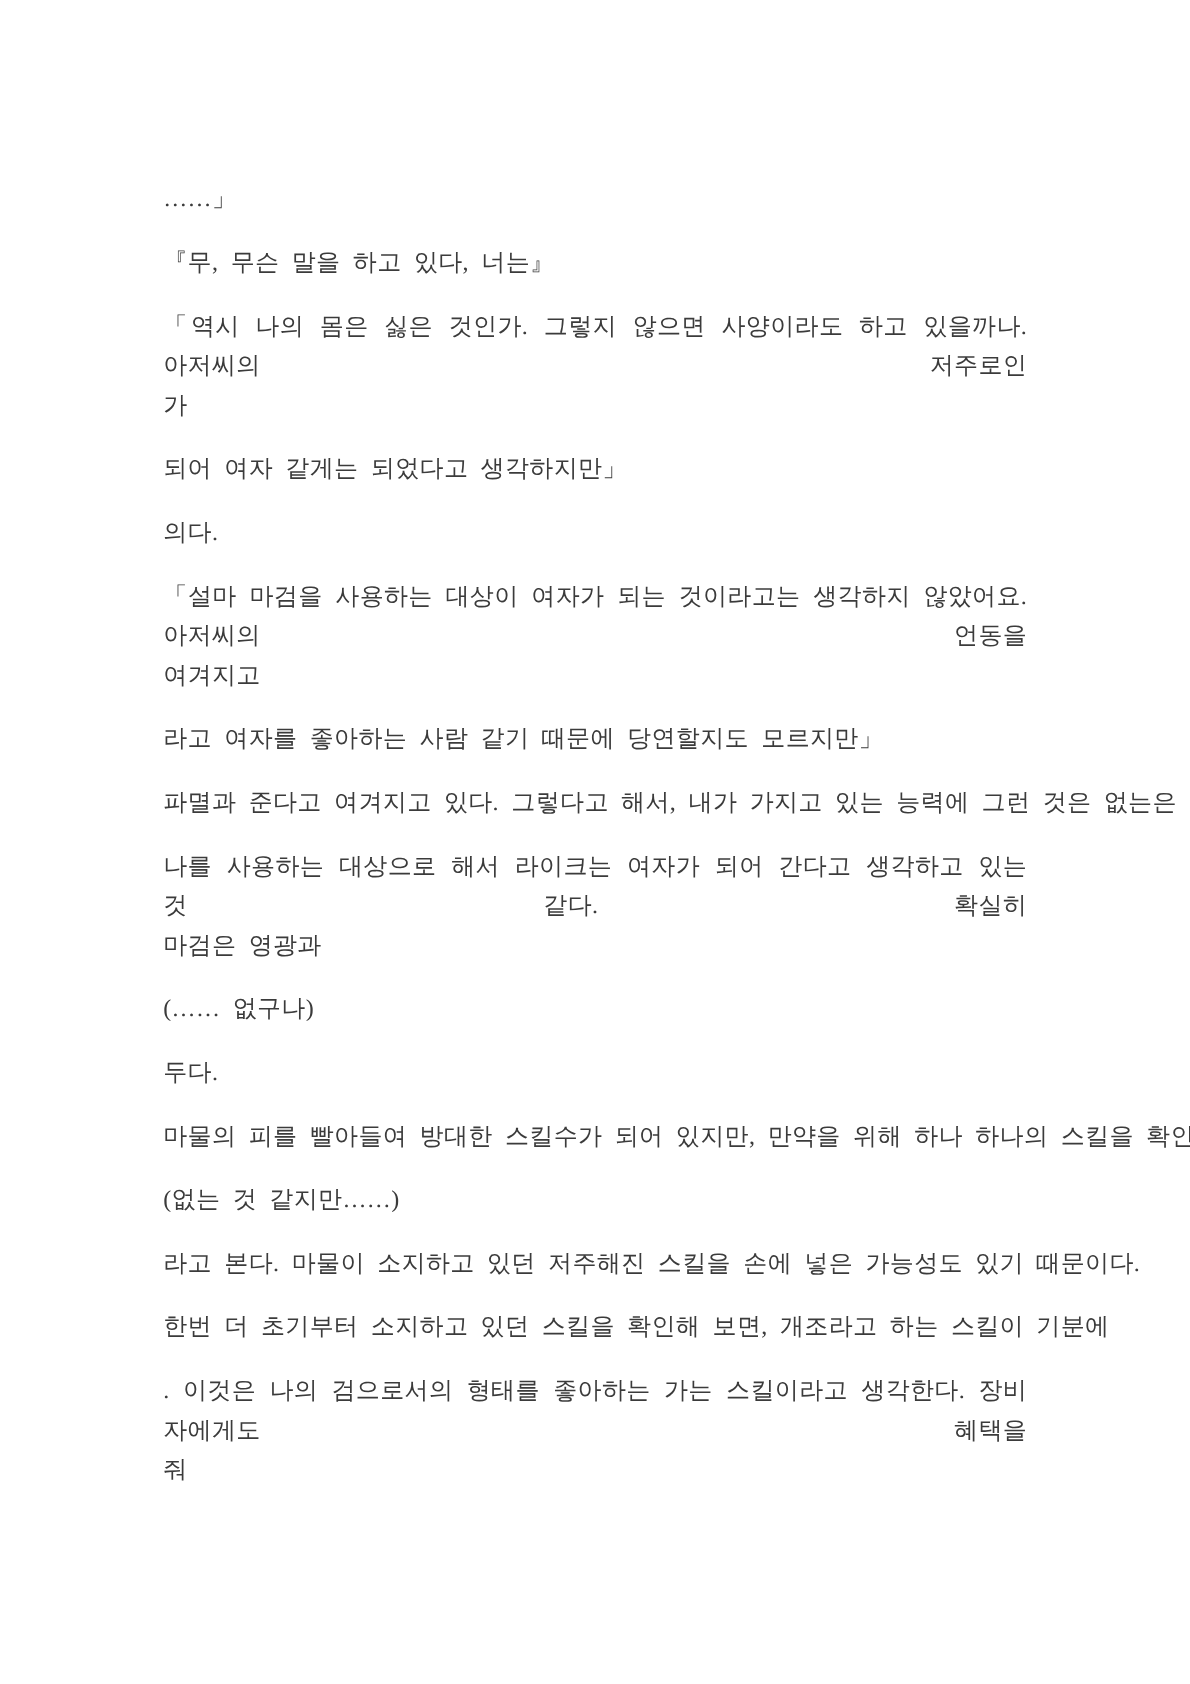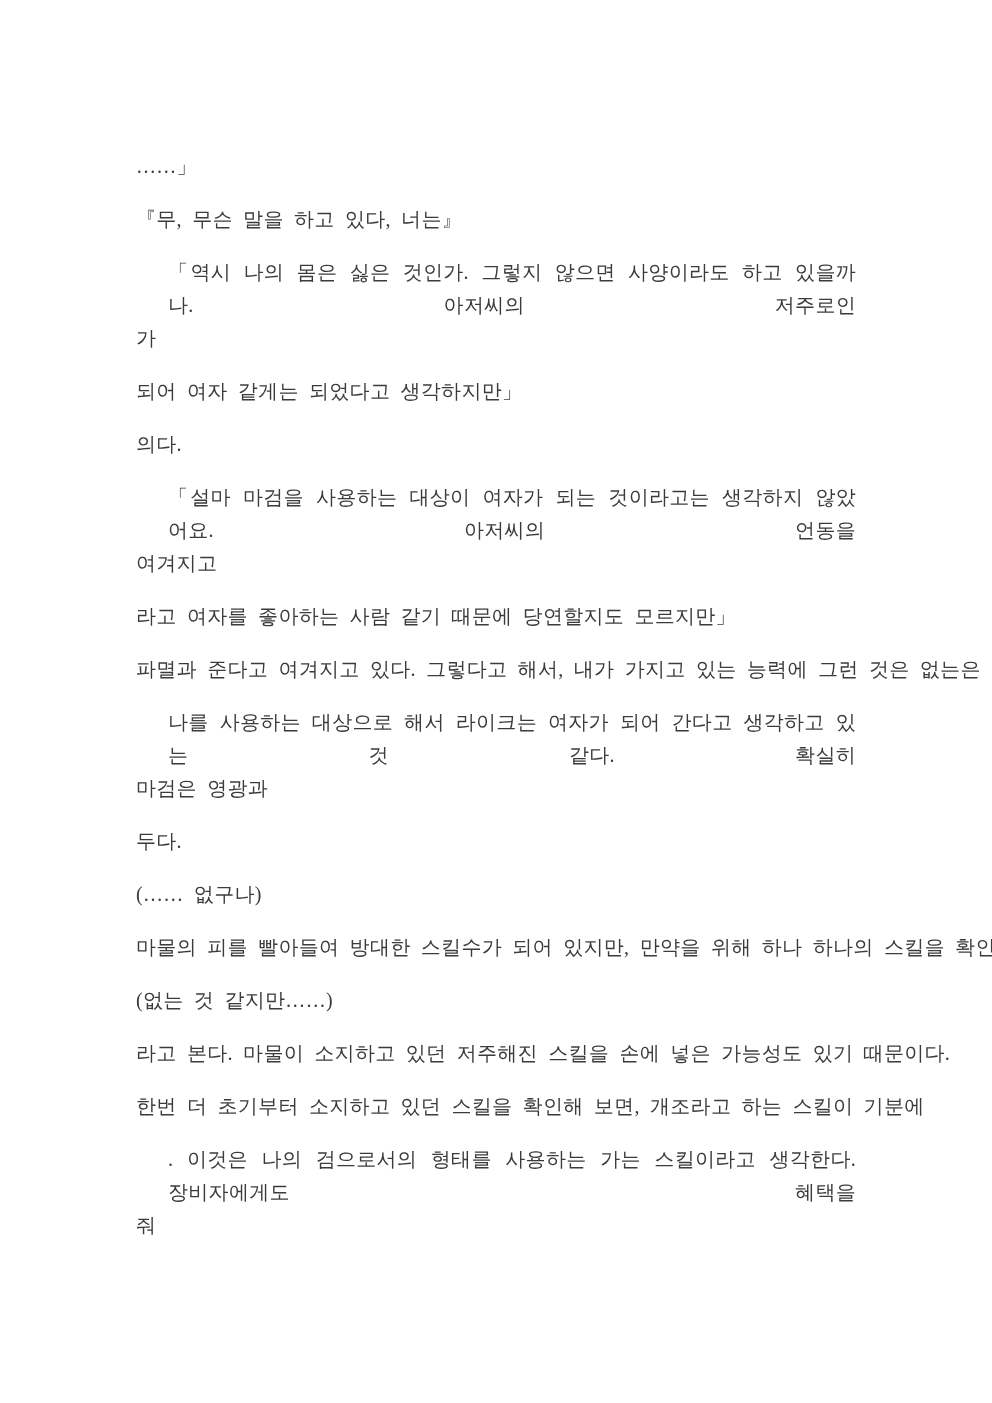--- a/index.html
+++ b/index.html
@@ -29,21 +29,20 @@
     word-spacing: 5px;
     letter-spacing: 0.3px;
   }
   .line {
     white-space: nowrap;
   }
   .line.full {
     white-space: normal;
     text-align: justify;
     text-align-last: justify;
-    margin-left: 32px;
     -moz-text-align-last: justify;
   }
 </style>
 </head>
 <body>
 
 <div class="page">
   <div id="text-body">
       <div class="para">
         <div class="line">……」</div>
@@ -71,35 +70,35 @@
         <div class="line">라고 여자를 좋아하는 사람 같기 때문에 당연할지도 모르지만」</div>
       </div>
       <div class="para">
         <div class="line">파멸과 준다고 여겨지고 있다. 그렇다고 해서, 내가 가지고 있는 능력에 그런 것은 없는은</div>
       </div>
       <div class="para">
         <div class="line full">나를 사용하는 대상으로 해서 라이크는 여자가 되어 간다고 생각하고 있는 것 같다. 확실히</div>
         <div class="line">마검은 영광과</div>
       </div>
       <div class="para">
-        <div class="line">두다.</div>
+        <div class="line">(…… 없구나)</div>
       </div>
       <div class="para">
-        <div class="line">(…… 없구나)</div>
+        <div class="line">두다.</div>
       </div>
       <div class="para">
         <div class="line">마물의 피를 빨아들여 방대한 스킬수가 되어 있지만, 만약을 위해 하나 하나의 스킬을 확인해</div>
       </div>
       <div class="para">
         <div class="line">(없는 것 같지만……)</div>
       </div>
       <div class="para">
         <div class="line">라고 본다. 마물이 소지하고 있던 저주해진 스킬을 손에 넣은 가능성도 있기 때문이다.</div>
       </div>
       <div class="para">
         <div class="line">한번 더 초기부터 소지하고 있던 스킬을 확인해 보면, 개조라고 하는 스킬이 기분에</div>
       </div>
       <div class="para">
-        <div class="line full">. 이것은 나의 검으로서의 형태를 사용하는 가는 스킬이라고 생각한다. 장비자에게도 혜택을</div>
+        <div class="line full">. 이것은 나의 검으로서의 형태를 좋아하는 가는 스킬이라고 생각한다. 장비자에게도 혜택을</div>
         <div class="line">줘</div>
       </div>
     </div>
 </div>
 
 </body></html>

